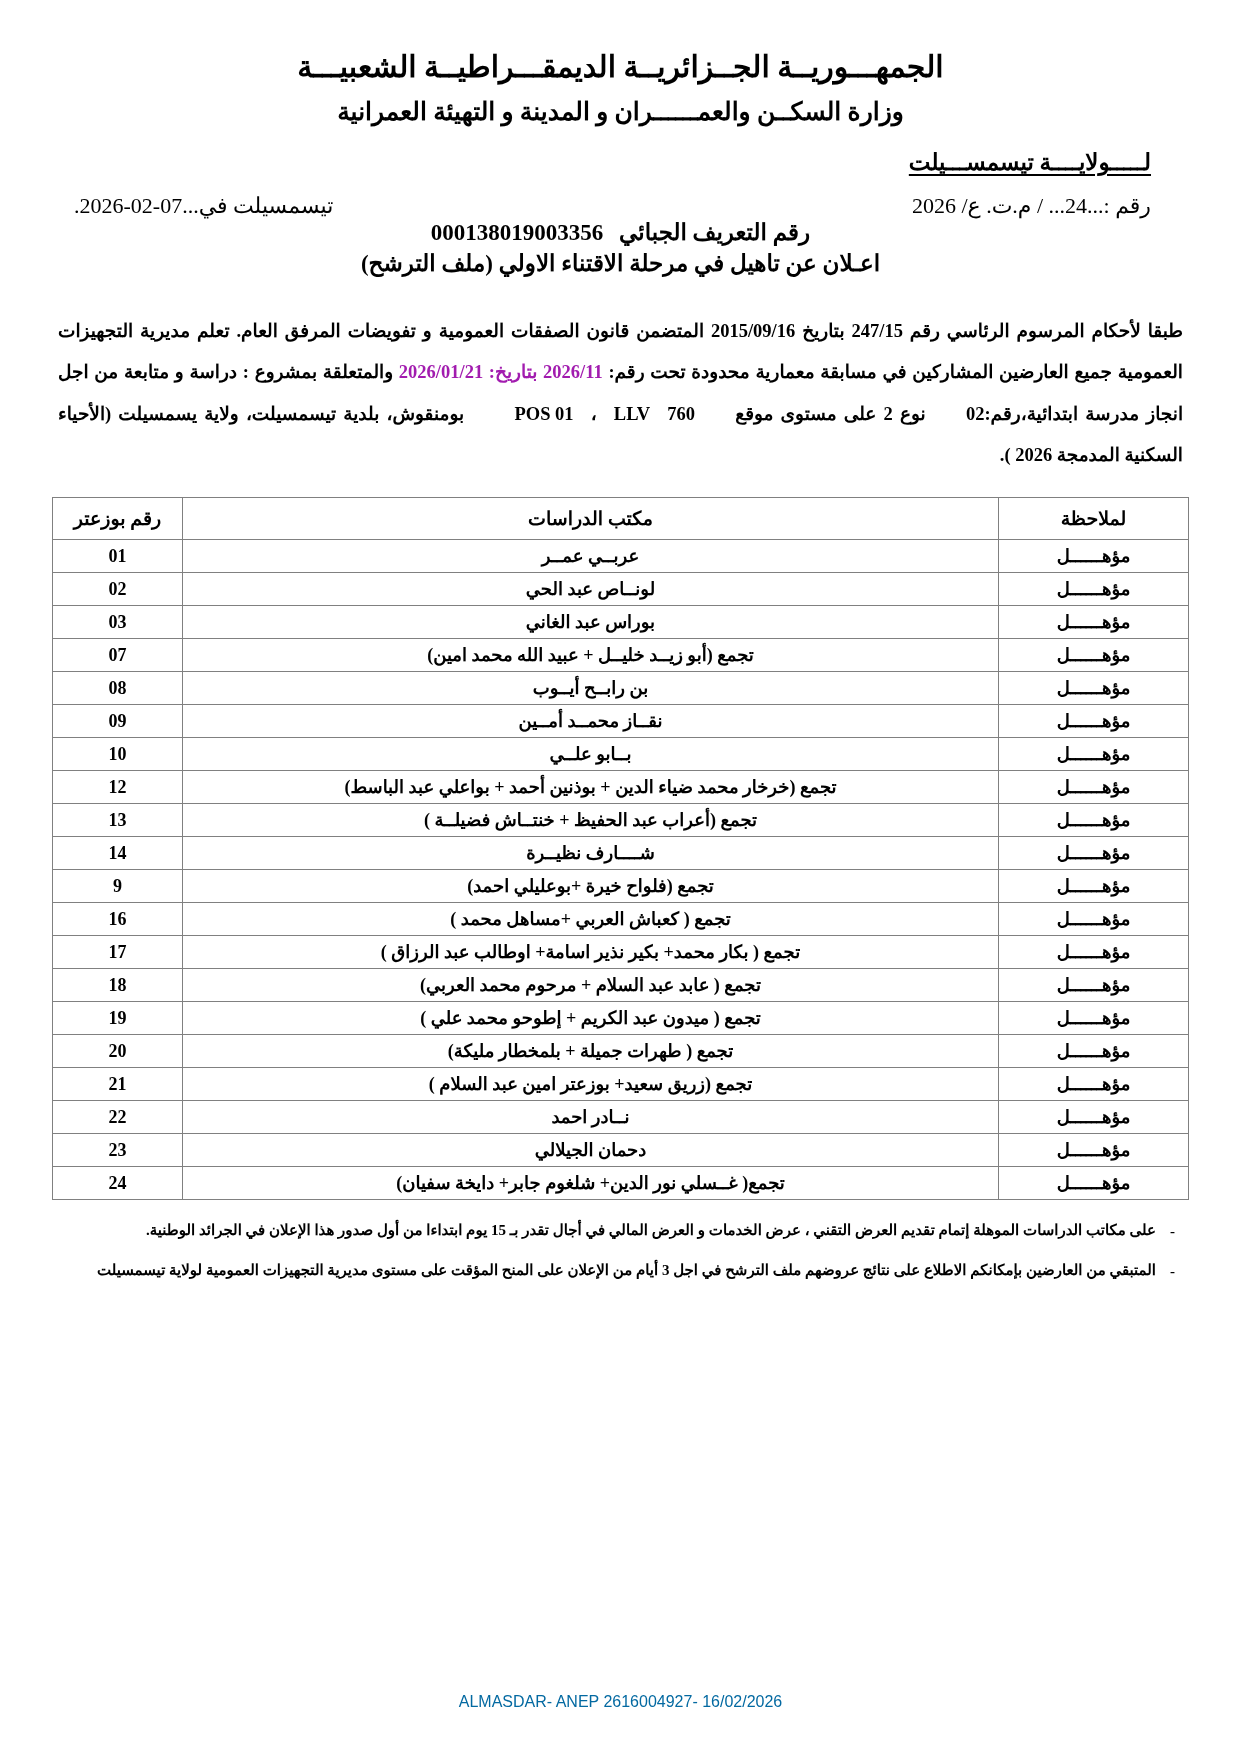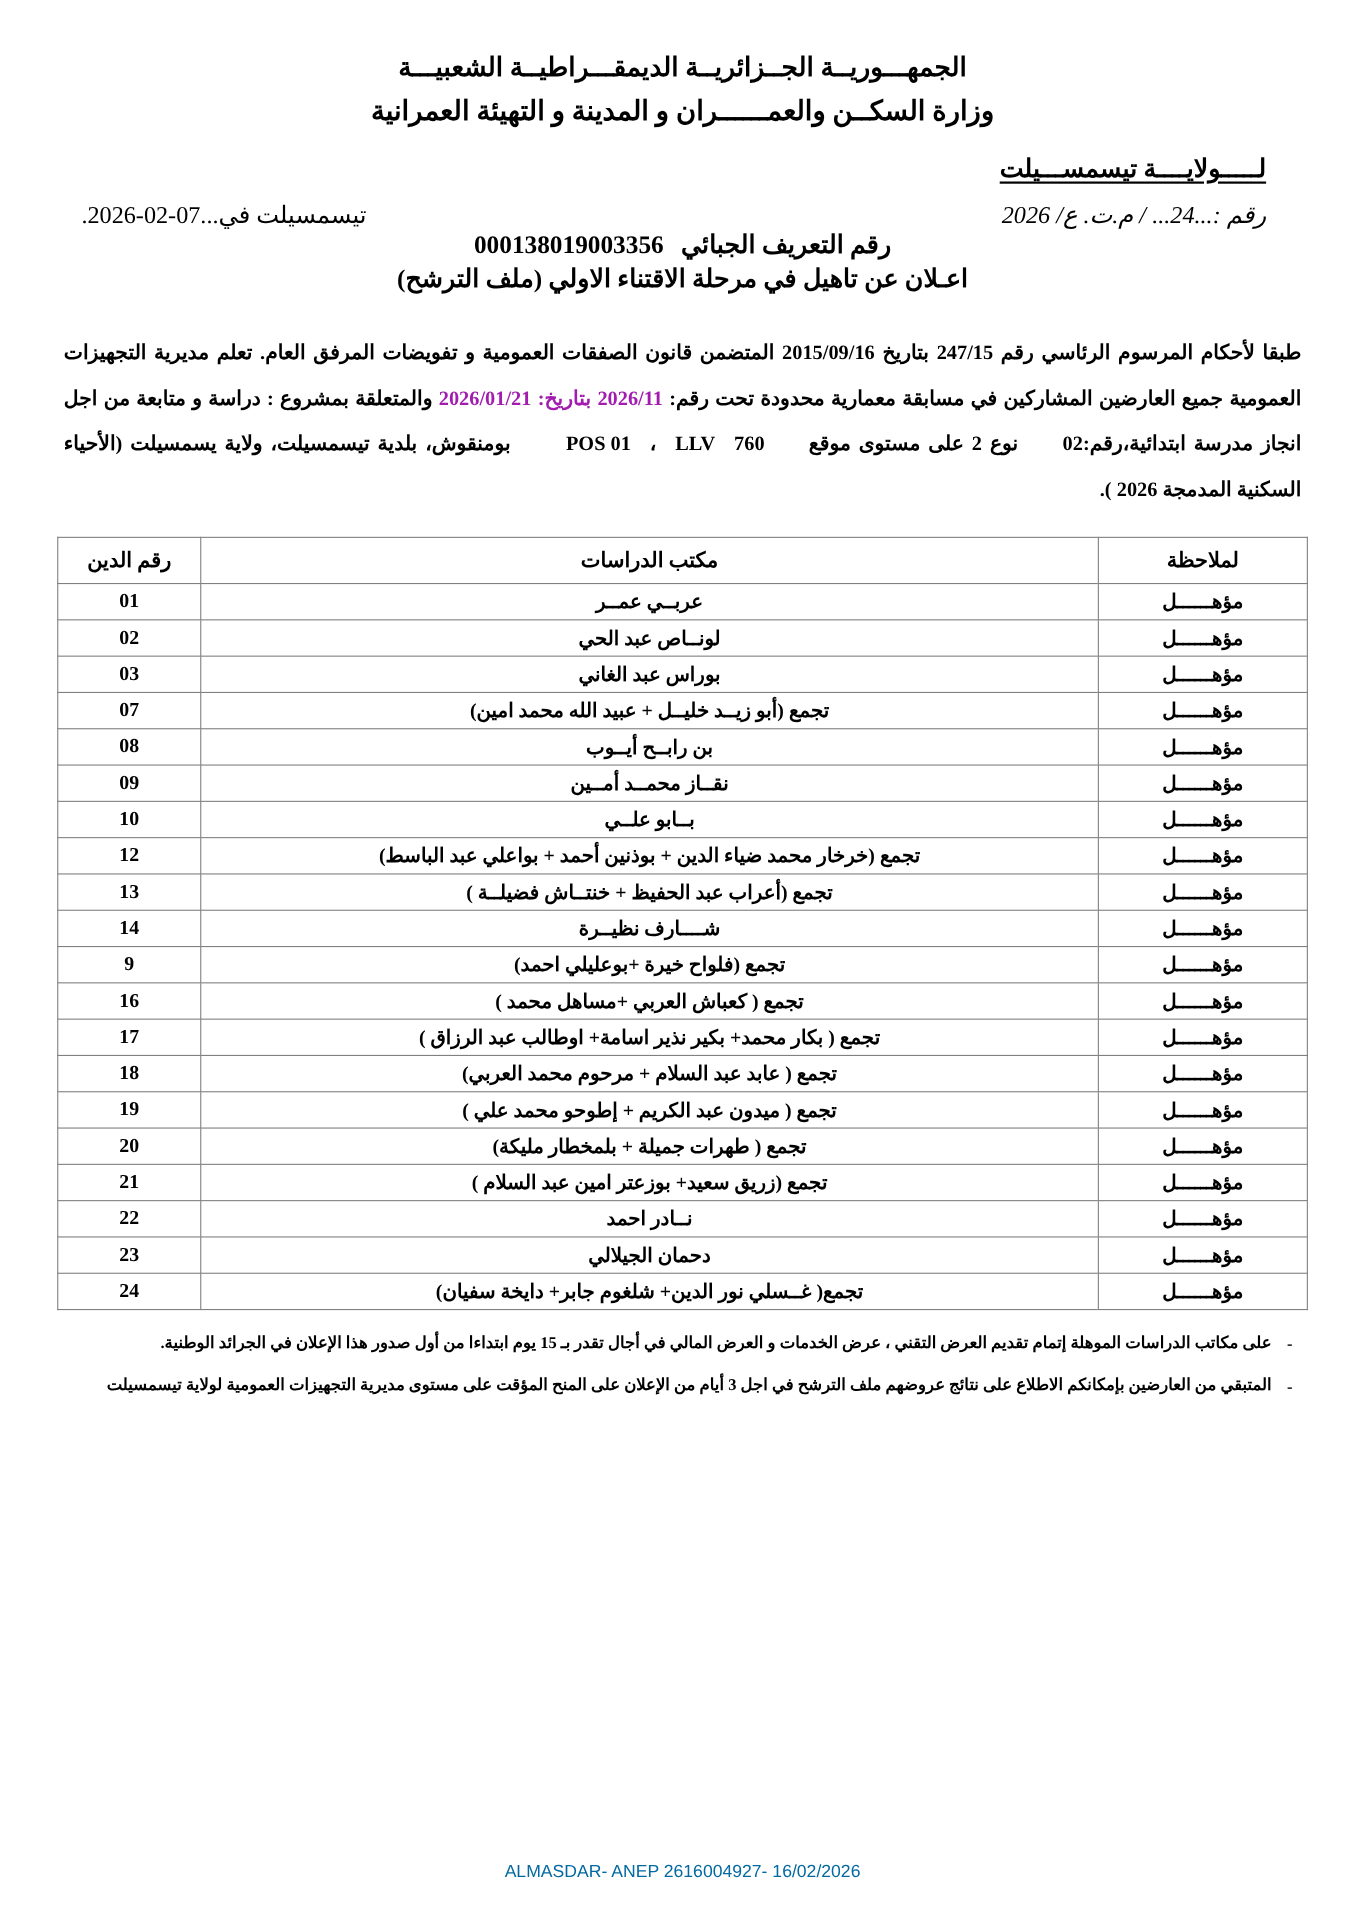--- a/index.html
+++ b/index.html
@@ -20,21 +20,21 @@
     min-height: 1755px;
     box-sizing: border-box;
     padding: 44px 52px 30px 52px;
     position: relative;
   }
 
   
   .republic {
     text-align: center;
     font-weight: bold;
-    font-size: 24px;
+    font-size: 30px;
     letter-spacing: 0.5px;
     line-height: 1.55;
   }
   .ministry {
     text-align: center;
     font-weight: bold;
     font-size: 25px;
     line-height: 1.5;
     margin-top: 2px;
   }
@@ -56,21 +56,20 @@
     display: flex;
     justify-content: space-between;
     align-items: flex-start;
     margin-top: 12px;
     font-size: 22px;
   }
   .ref-right {
     text-align: right;
     padding-right: 38px;
     direction: rtl;
-    font-style: italic;
   }
   .ref-left {
     text-align: left;
     padding-left: 22px;
     direction: rtl;
   }
 
   
   .tax-line {
     text-align: center;
@@ -236,21 +235,21 @@
   <table class="bidders">
     <colgroup>
       <col class="c-note">
         <col class="c-office">
         <col class="c-num">
     </colgroup>
     <thead>
       <tr>
         <th>لملاحظة</th>
         <th>مكتب الدراسات</th>
-        <th>رقم الدين</th>
+        <th>رقم بوزعتر</th>
       </tr>
     </thead>
     <tbody id="bidders-body">
         <tr>
           <td>مؤهــــــل</td>
           <td>عربــي عمــر</td>
           <td class="num-cell">01</td>
         </tr>
         <tr>
           <td>مؤهــــــل</td>

